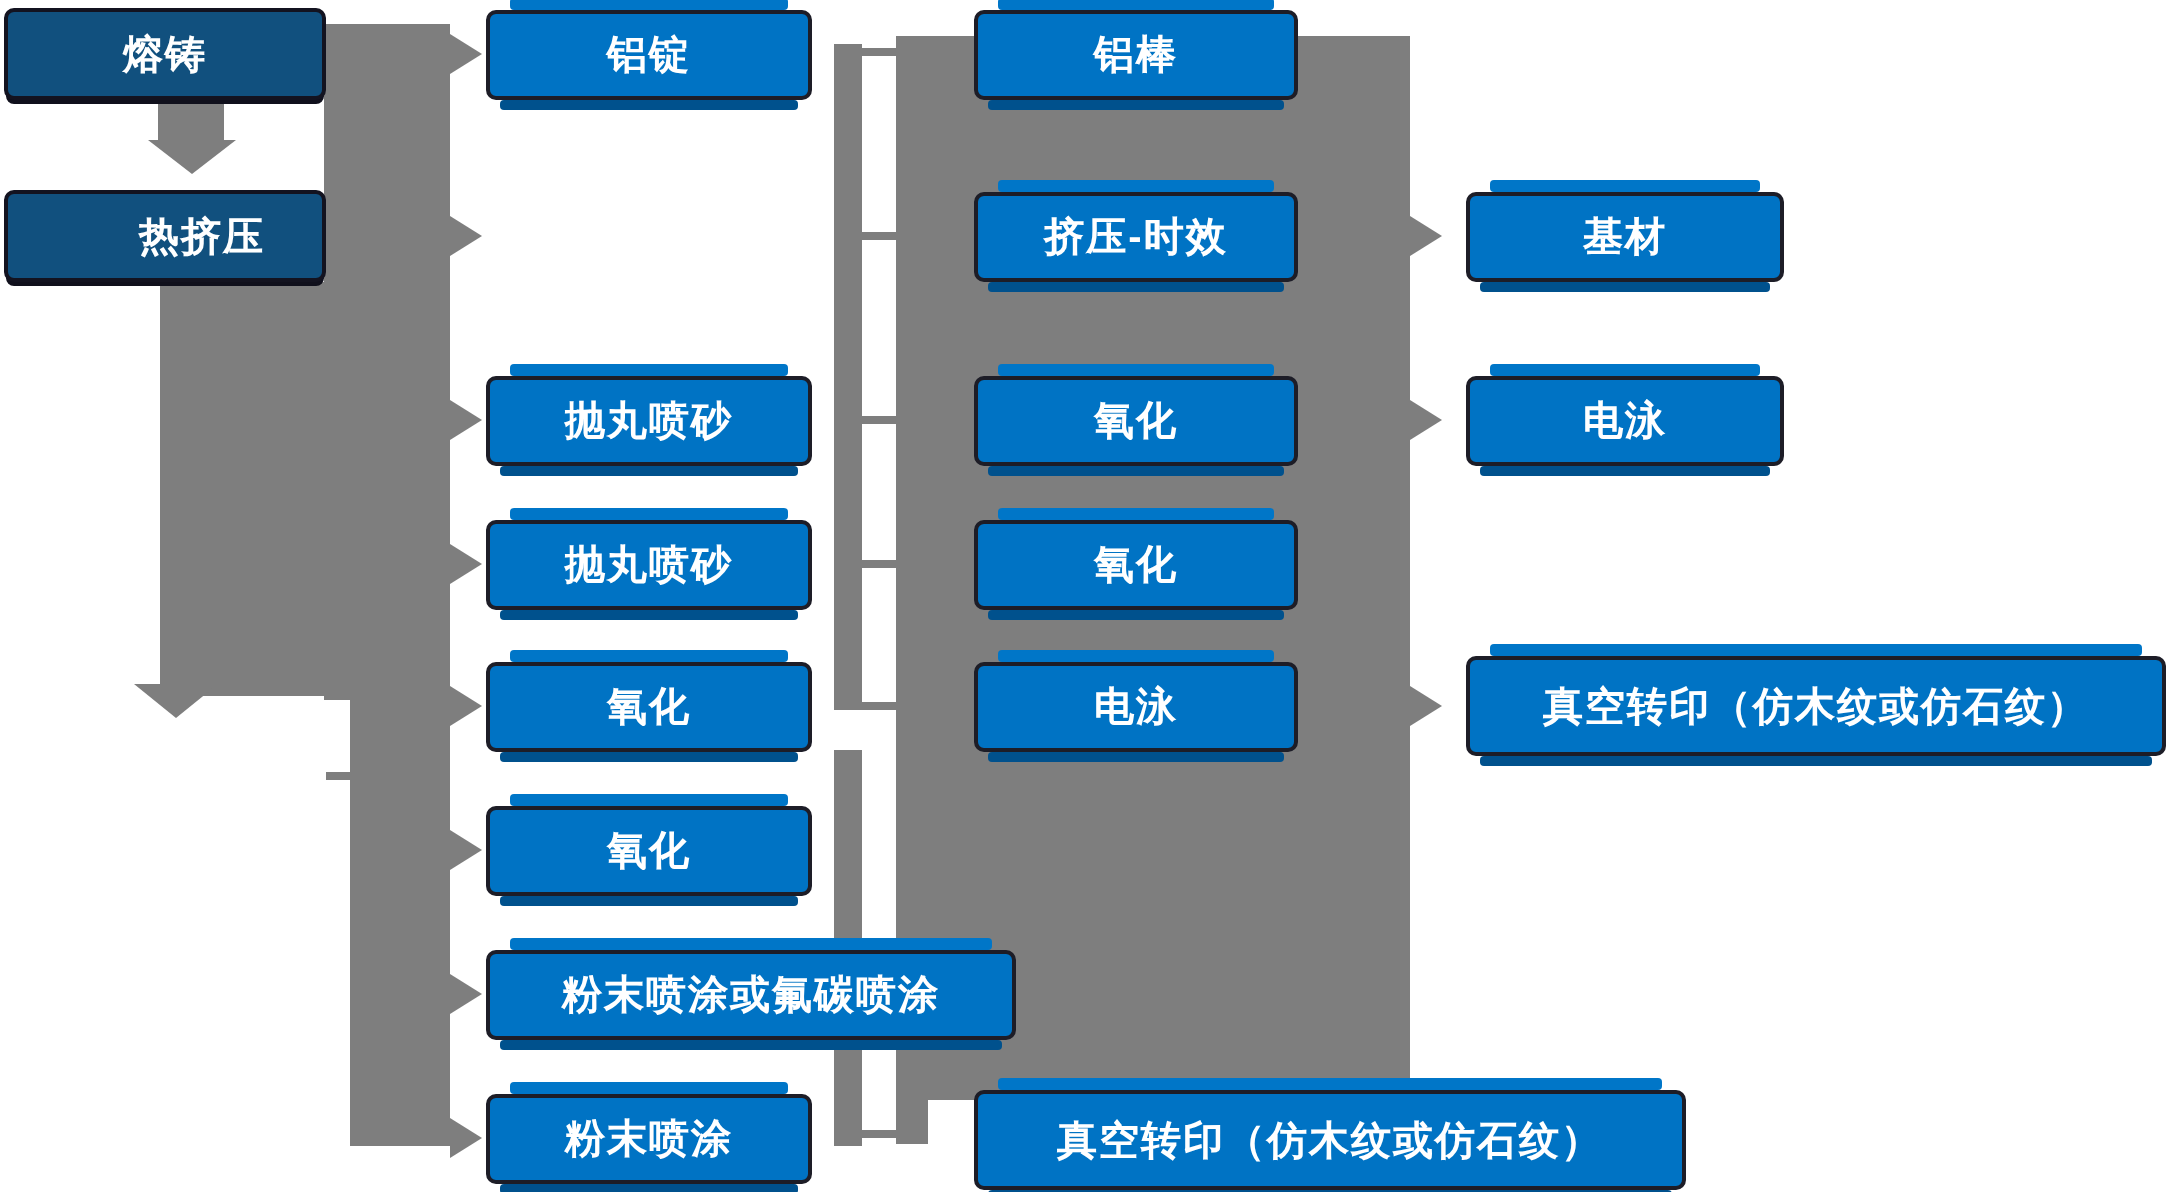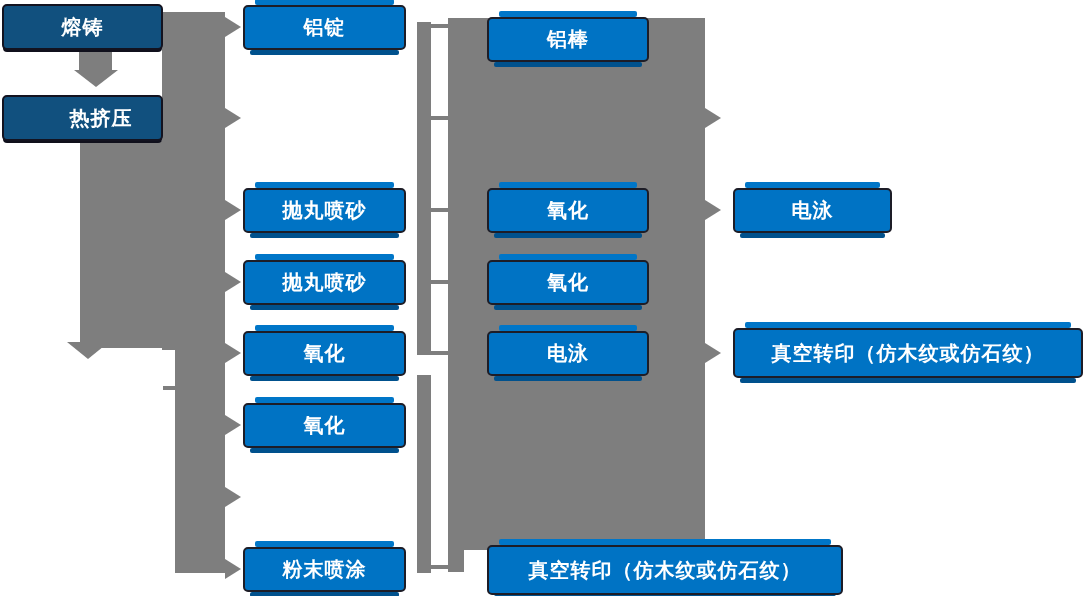--- a/index.html
+++ b/index.html
@@ -81,24 +81,27 @@
   <div class="arr-r" style="left:705px;top:343px;"></div>
 
   <div class="node dark" style="left:2px;top:4px;width:161px;height:46px;">熔铸</div>
   <div class="node dark" style="left:2px;top:95px;width:161px;height:46px;padding-left:37px;">热挤压</div>
 
   <div class="node blue" style="left:243px;top:5px;width:163px;height:45px;">铝锭</div>
   <div class="node blue" style="left:243px;top:188px;width:163px;height:45px;">抛丸喷砂</div>
   <div class="node blue" style="left:243px;top:260px;width:163px;height:45px;">抛丸喷砂</div>
   <div class="node blue" style="left:243px;top:331px;width:163px;height:45px;">氧化</div>
   <div class="node blue" style="left:243px;top:403px;width:163px;height:45px;">氧化</div>
+  <div class="node blue" style="left:243px;top:475px;width:265px;height:45px;">粉末喷涂或氟碳喷涂</div>
   <div class="node blue" style="left:243px;top:547px;width:163px;height:45px;text-align:right;">粉末喷涂</div>
 
-  <div class="node blue" style="left:487px;top:5px;width:162px;height:45px;margin-top:12px;">铝棒</div>
+  <div class="node blue" style="left:487px;top:5px;width:162px;height:45px;">铝棒</div>
+  <div class="node blue" style="left:487px;top:96px;width:162px;height:45px;">挤压-时效</div>
   <div class="node blue" style="left:487px;top:188px;width:162px;height:45px;">氧化</div>
   <div class="node blue" style="left:487px;top:260px;width:162px;height:45px;">氧化</div>
   <div class="node blue" style="left:487px;top:331px;width:162px;height:45px;">电泳</div>
   <div class="node blue" style="left:487px;top:545px;width:356px;height:50px;">真空转印（仿木纹或仿石纹）</div>
 
+  <div class="node blue" style="left:733px;top:96px;width:159px;height:45px;">基材</div>
   <div class="node blue" style="left:733px;top:188px;width:159px;height:45px;">电泳</div>
   <div class="node blue" style="left:733px;top:328px;width:350px;height:50px;">真空转印（仿木纹或仿石纹）</div>
 
 </div>
 
 </body></html>

